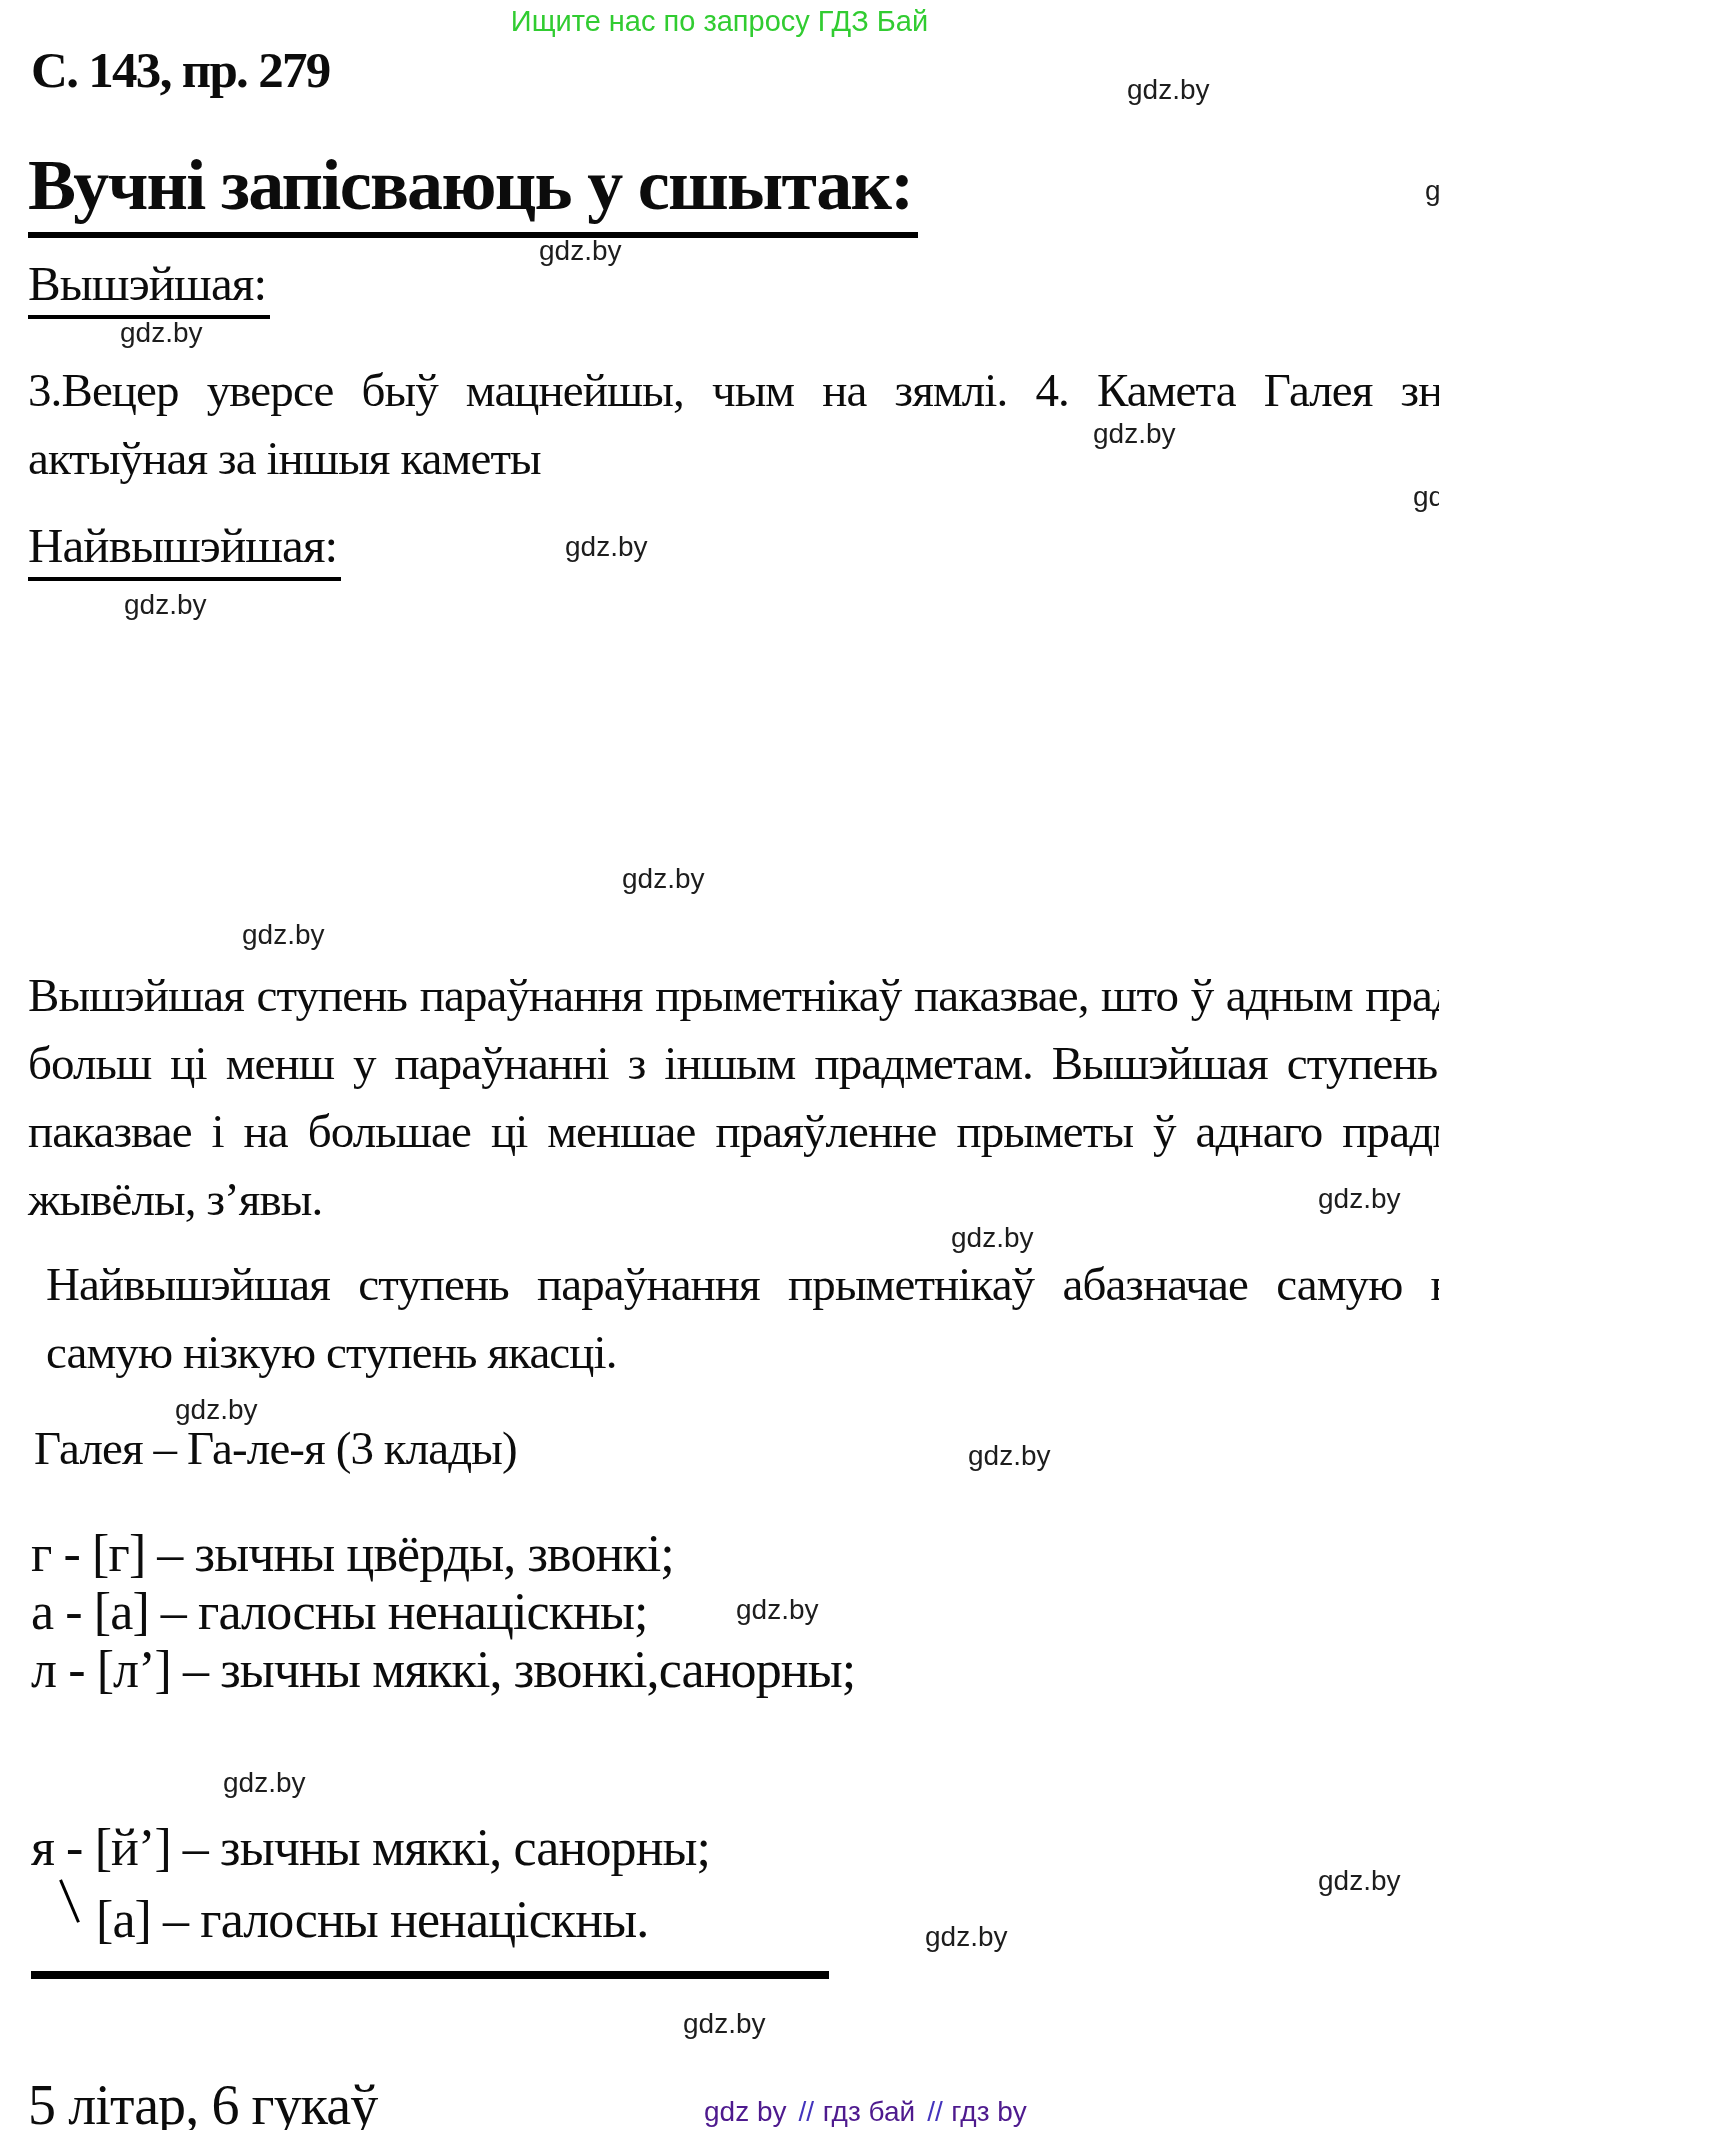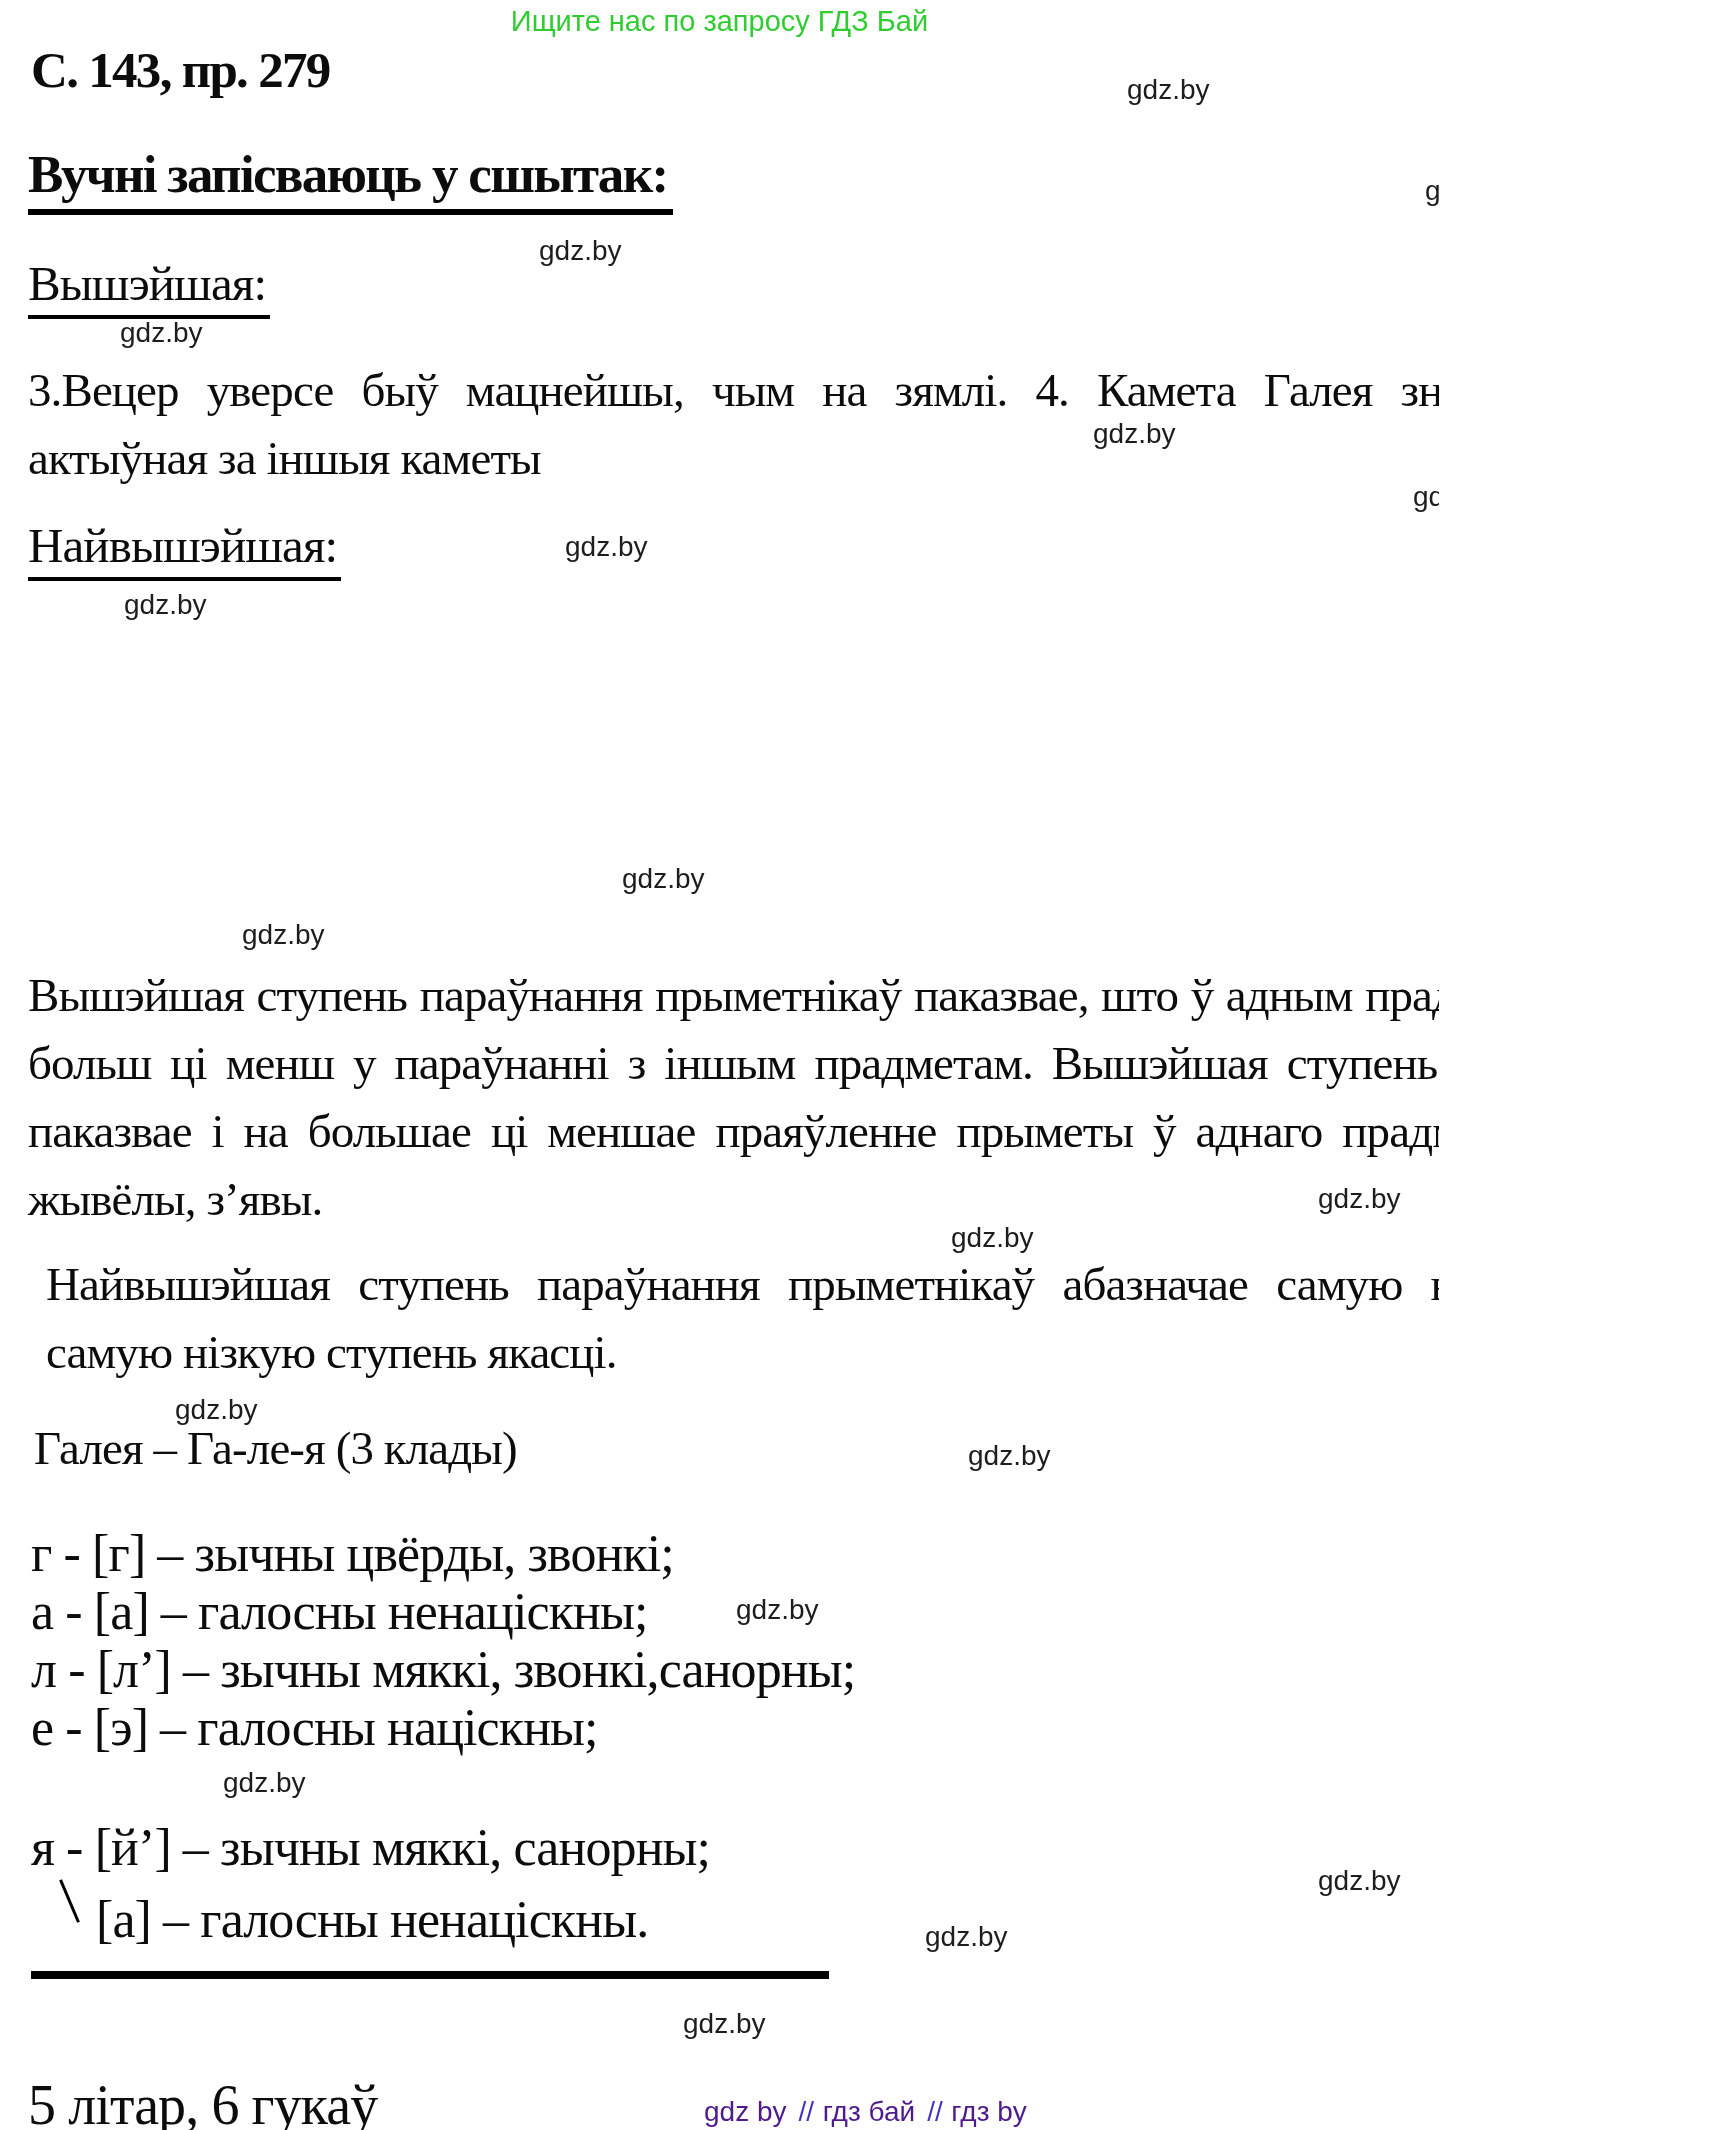--- a/index.html
+++ b/index.html
@@ -15,21 +15,21 @@
     top:5.1px; left:0; width:100%; text-align:center;
     font-family:"Liberation Sans","DejaVu Sans",sans-serif;
     font-size:29px; color:var(--promo-green,#31cc31);
   }
 
   .title {
     top:41px; left:31px; font-size:51px; font-weight:bold; letter-spacing:-1.7px;
   }
 
   .intro {
-    top:144px; left:28px; font-size:53px; font-weight:bold; letter-spacing:-1.7px;
+    top:144px; left:28px; font-size:72px; font-weight:bold; letter-spacing:-1.7px;
     display:inline-block; border-bottom:6.8px solid #000; padding:0 5.1px 5.1px 0;
   }
 
   .sub-heading {
     font-size:49px; letter-spacing:-0.9px; display:inline-block;
     border-bottom:4.3px solid #000; padding:0 3.4px 3.4px 0;
   }
   .h-comp  { top:255px; left:28px; }
   .h-super { top:517px; left:28px; }
 
@@ -102,23 +102,20 @@
 
   <div class="ph ph1">
     <span class="ph-head">г - [г]</span><span>– зычны цвёрды, звонкі;</span>
   </div>
   <div class="ph ph2">
     <span class="ph-head">а - [а]</span><span>– галосны ненаціскны;</span>
   </div>
   <div class="ph ph3">
     <span class="ph-head">л - [л’]</span><span>– зычны мяккі, звонкі,санорны;</span>
   </div>
-  <div class="ph ph4">
-    <span class="ph-head">е - [э]</span><span>– галосны націскны;</span>
-  </div>
   <div class="ph ph5">
     <span class="ph-head">я - [й’]</span><span>– зычны мяккі, санорны;</span>
   </div>
   <div class="abs branch"></div>
   <div class="ph ph6">
     <span class="ph-head">[а]</span><span>– галосны ненаціскны.</span>
   </div>
 
   <div class="abs rule"></div>
 

